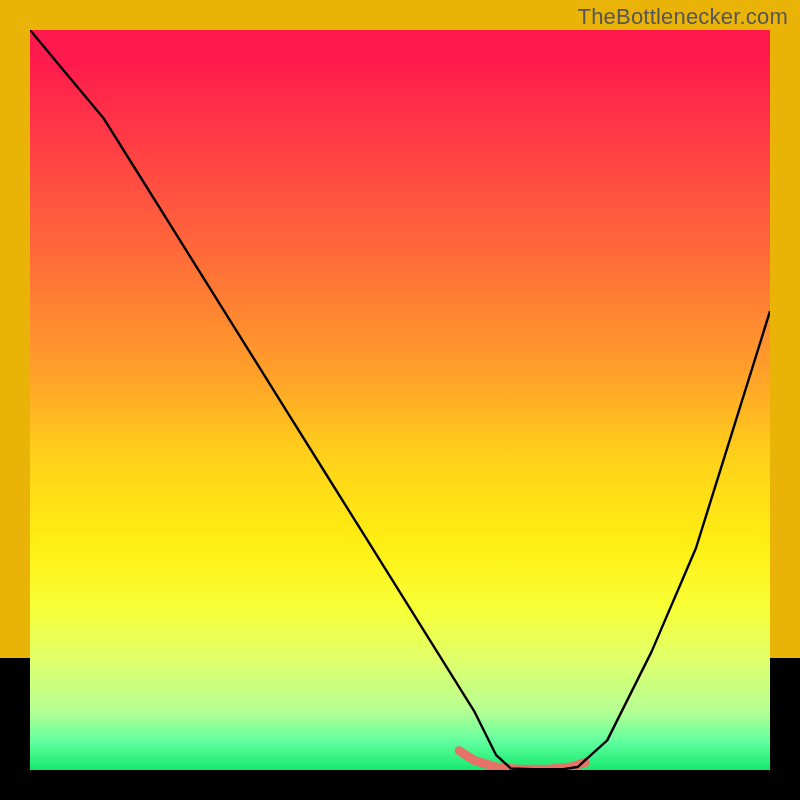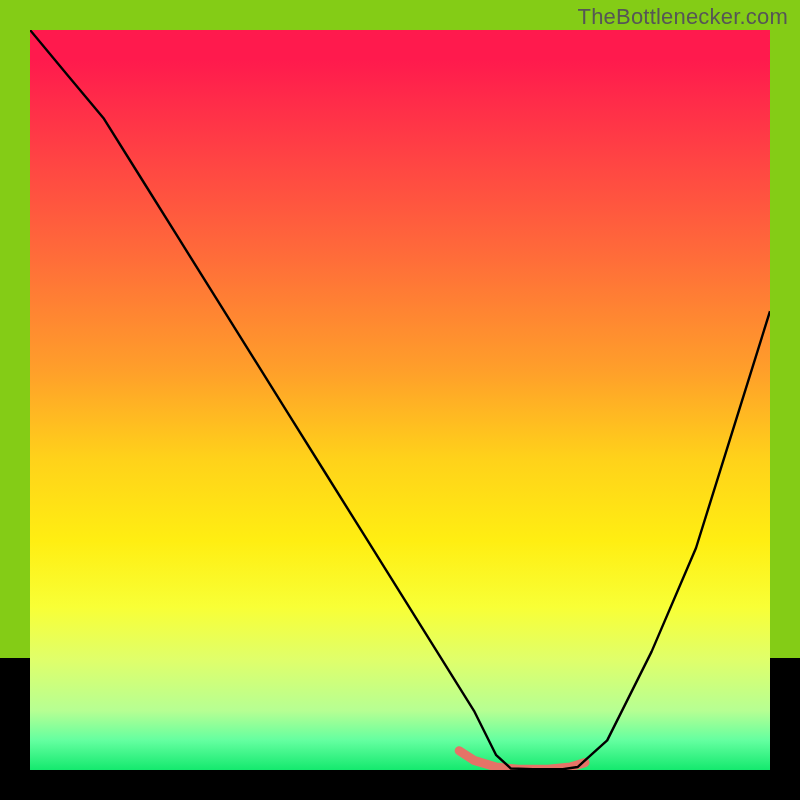--- a/index.html
+++ b/index.html
@@ -8,21 +8,21 @@
     width: 800px;
     height: 800px;
     background: #000;
     overflow: hidden;
     font-family: Arial, Helvetica, sans-serif;
   }
   .frame {
     position: relative;
     width: 800px;
     height: 658px;
-    background: #84cc16;
+    background: #eab308;
   }
   .watermark {
     position: absolute;
     top: 4px;
     right: 12px;
     color: #565656;
     font-size: 22px;
     font-weight: 500;
     letter-spacing: 0.2px;
     z-index: 10;

